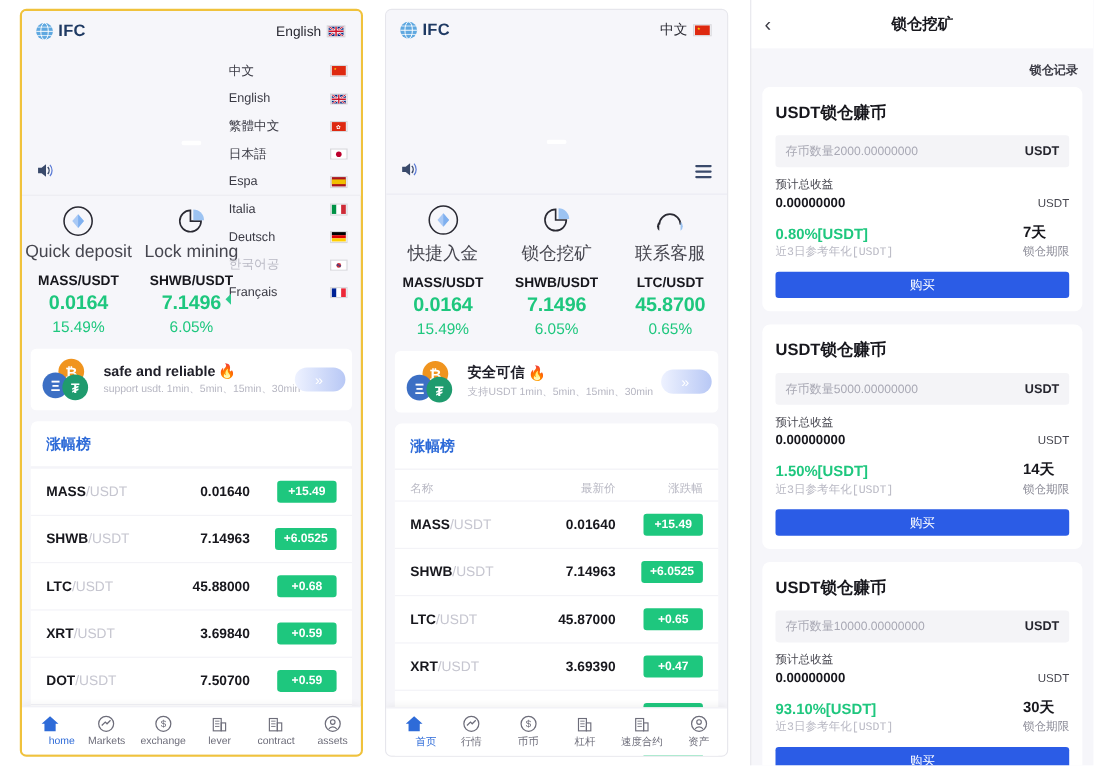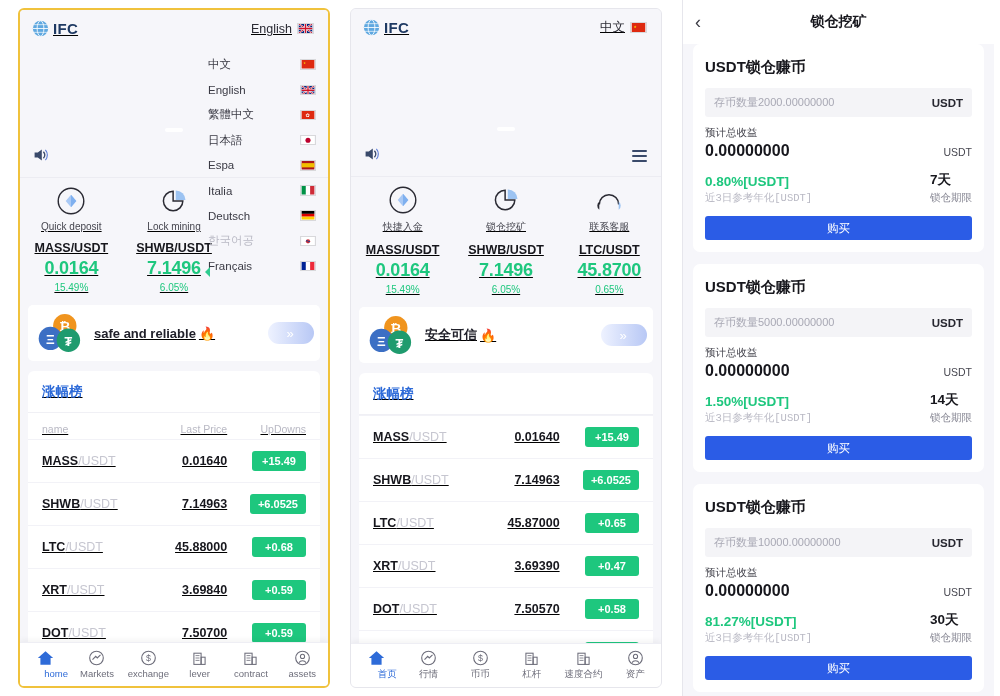--- a/index.html
+++ b/index.html
@@ -10,21 +10,20 @@
     overflow: hidden;
   }
   .stage { position: relative; width: 1000px; height: 696px; display: flex; gap: 0; }
 
   
   .phone { position: relative; overflow: hidden; }
   .phone-1, .phone-2 {
     width: 312px; height: 680px; margin-top: 8px;
     background: #f6f6fa;
     border-radius: 6px;
-    text-decoration: underline;
   }
   .phone-1 { margin-left: 18px; border: 2px solid #f0c23c; }
   .phone-2 { margin-left: 20px; border: 1px solid #e6e6ec; }
   .phone-3 {
     width: 312px; height: 696px; margin-left: 20px;
     background: #f6f6fa;
     border-left: 1px solid #e6e6ec;
   }
 
   
@@ -57,24 +56,24 @@
   .ticker-dash { position: absolute; left: 50%; transform: translateX(-50%); top: 118px;
                  width: 18px; height: 4px; background: #ffffff; border-radius: 2px; }
   .tri { position: absolute; right: 118px; top: 257px; width: 0; height: 0;
          border-top: 5px solid transparent; border-bottom: 5px solid transparent;
          border-right: 5px solid #2ecc8f; }
 
   
   .quick { display: flex; padding: 8px 0 0; }
   .qa { flex: 1; display: flex; flex-direction: column; align-items: center; }
   .qa-ic { width: 30px; height: 30px; margin-bottom: 5px; }
-  .qa-lb { font-size: 10px; color: #46464f; }
+  .qa-lb { font-size: 16px; color: #46464f; }
   .qa-pair { font-size: 12.5px; font-weight: bold; color: #17171d; margin-top: 9px; }
   .qa-px { font-size: 18px; font-weight: bold; color: #1ec77e; margin-top: 3px; letter-spacing: -.2px; }
-  .qa-pct { font-size: 10px; color: #1ec77e; margin-top: 3px; }
+  .qa-pct { font-size: 14px; color: #1ec77e; margin-top: 3px; }
 
   
   .banner {
     margin: 12px 8px 0; background: #fff; border-radius: 5px;
     height: 56px; display: flex; align-items: center; padding: 0 8px;
     position: relative; overflow: hidden;
   }
   .coins { width: 54px; height: 42px; flex: none; }
   .bn-txt { flex: 1; padding-left: 4px; }
   .bn-t { font-size: 13px; font-weight: bold; color: #20202a; display: flex; align-items: center; gap: 3px; }
@@ -129,21 +128,21 @@
   .card-t { font-size: 15px; font-weight: bold; color: #17171d; margin-bottom: 11px; }
   .inp {
     background: #f4f4f7; height: 29px; border-radius: 3px;
     display: flex; align-items: center; justify-content: space-between;
     padding: 0 9px; margin-bottom: 9px; text-align: right;
   }
   .inp-ph { font-size: 11px; color: #a8a8b4; }
   .inp-sf { font-size: 11.5px; font-weight: bold; color: #26262f; }
   .est-lb { font-size: 10.5px; color: #46464f; }
   .est-row { display: flex; justify-content: space-between; align-items: baseline; margin-top: 2px; }
-  .est-v { font-size: 16px; font-weight: bold; color: #17171d; }
+  .est-v { font-size: 12px; font-weight: bold; color: #17171d; }
   .est-u { font-size: 10.5px; color: #46464f; }
   .apy-row { display: flex; justify-content: space-between; align-items: flex-end; margin-top: 11px; }
   .apy { font-size: 13.5px; font-weight: bold; color: #1ec77e; }
   .apy-s { font-size: 10.5px; color: #b9b9c4; margin-top: 2px; font-family: Liberation Mono, monospace; }
   .term { font-size: 13.5px; font-weight: bold; color: #17171d; text-align: left; }
   .term-s { font-size: 10.5px; color: #8a8a96; margin-top: 2px; text-align: right; }
   .buy {
     margin-top: 11px; height: 24px; background: #2b5ce6; border-radius: 3px;
     color: #fff; font-size: 11.5px; display: flex; align-items: center;
     justify-content: center; cursor: pointer;
@@ -295,31 +294,27 @@
         <circle cx="16" cy="29" r="13" fill="#3c6fc4"></circle>
           <text x="16" y="35" fill="#fff" font-size="15" font-weight="bold" text-anchor="middle">Ξ</text>
         <circle cx="36" cy="31" r="13" fill="#1f9b6e"></circle>
           <text x="36" y="37" fill="#fff" font-size="14" font-weight="bold" text-anchor="middle">₮</text>
       </svg>
       <div class="bn-txt">
         <div class="bn-t">
           <span>safe and reliable</span>
           <span>🔥</span>
         </div>
+        <div class="bn-s">support usdt. 1min、5min、15min、30min</div>
       </div>
       <div class="bn-arrow">»</div>
     </div>
 
     <div class="rank">
       <div class="rank-hd">涨幅榜</div>
-      <div class="cols">
-        <span class="c1">name</span>
-        <span class="c2">Last Price</span>
-        <span class="c3">UpDowns</span>
-      </div>
       <div class="row">
         <span class="c1 sym"><b>MASS</b><s>/USDT</s></span>
         <span class="c2 price">0.01640</span>
         <span class="c3"><i class="chip" style="font-style:normal">+15.49</i></span>
       </div>
       <div class="row">
         <span class="c1 sym"><b>SHWB</b><s>/USDT</s></span>
         <span class="c2 price">7.14963</span>
         <span class="c3"><i class="chip" style="font-style:normal">+6.0525</i></span>
       </div>
@@ -471,26 +466,32 @@
         <circle cx="16" cy="29" r="13" fill="#3c6fc4"></circle>
           <text x="16" y="35" fill="#fff" font-size="15" font-weight="bold" text-anchor="middle">Ξ</text>
         <circle cx="36" cy="31" r="13" fill="#1f9b6e"></circle>
           <text x="36" y="37" fill="#fff" font-size="14" font-weight="bold" text-anchor="middle">₮</text>
       </svg>
       <div class="bn-txt">
         <div class="bn-t">
           <span>安全可信</span>
           <span>🔥</span>
         </div>
+        <div class="bn-s">支持USDT 1min、5min、15min、30min</div>
       </div>
       <div class="bn-arrow">»</div>
     </div>
 
     <div class="rank">
       <div class="rank-hd">涨幅榜</div>
+      <div class="cols">
+        <span class="c1">名称</span>
+        <span class="c2">最新价</span>
+        <span class="c3">涨跌幅</span>
+      </div>
       <div class="row">
         <span class="c1 sym"><b>MASS</b><s>/USDT</s></span>
         <span class="c2 price">0.01640</span>
         <span class="c3"><i class="chip" style="font-style:normal">+15.49</i></span>
       </div>
       <div class="row">
         <span class="c1 sym"><b>SHWB</b><s>/USDT</s></span>
         <span class="c2 price">7.14963</span>
         <span class="c3"><i class="chip" style="font-style:normal">+6.0525</i></span>
       </div>
@@ -562,20 +563,21 @@
         <span class="nv-lb">资产</span>
       </div>
     </div>
   </div>
 
   <div class="phone phone-3">
     <div class="p3-hd">
       <span class="p3-back">‹</span>
       <span class="p3-title">锁仓挖矿</span>
     </div>
+    <div class="p3-sub">锁仓记录</div>
 
     <div class="scroll-clip">
       <div class="card">
         <div class="card-t">USDT锁仓赚币</div>
         <div class="inp">
           <span class="inp-ph">存币数量2000.00000000</span>
           <span class="inp-sf">USDT</span>
         </div>
         <div class="est-lb">预计总收益</div>
         <div class="est-row">
@@ -625,21 +627,21 @@
           <span class="inp-ph">存币数量10000.00000000</span>
           <span class="inp-sf">USDT</span>
         </div>
         <div class="est-lb">预计总收益</div>
         <div class="est-row">
           <span class="est-v">0.00000000</span>
           <span class="est-u">USDT</span>
         </div>
         <div class="apy-row">
           <div>
-            <div class="apy">81.27%[USDT]</div>
+            <div class="apy">93.10%[USDT]</div>
             <div class="apy-s">近3日参考年化[USDT]</div>
           </div>
           <div>
             <div class="term">30天</div>
             <div class="term-s">锁仓期限</div>
           </div>
         </div>
         <div class="buy">购买</div>
       </div>
 

